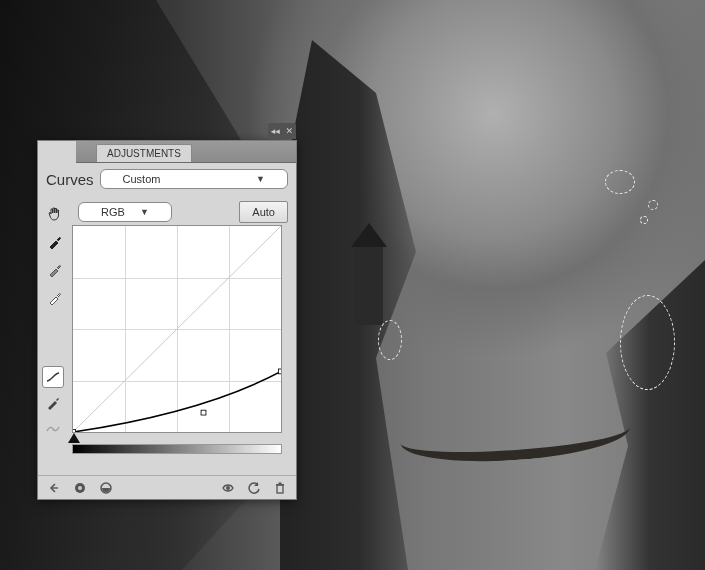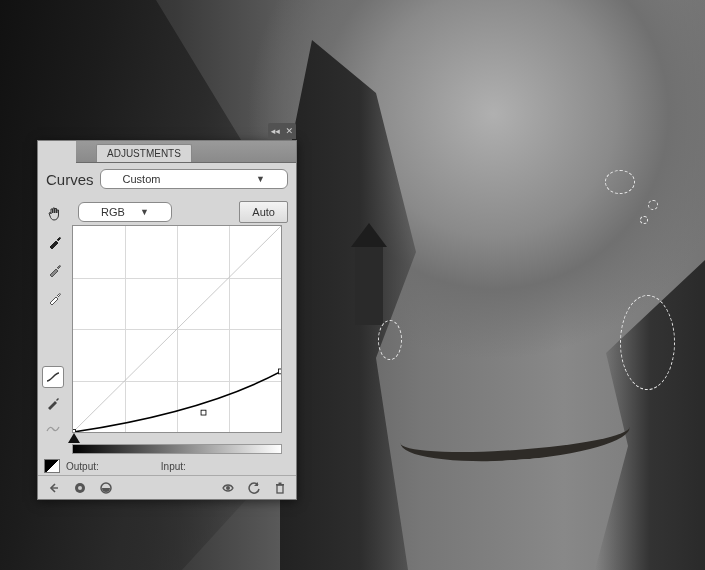--- a/index.html
+++ b/index.html
@@ -243,26 +243,20 @@
           <rect x="252" y="177" width="6" height="6" fill="#fff" stroke="#000"></rect>
         </g>
     </svg>
   </div>
 
   <div class="black-slider">
     <div class="tri"></div>
   </div>
   <div class="grad-strip"></div>
 
-  <div class="io-row">
-    <div class="swatch"></div>
-    <span>Output:</span>
-    <span style="width:50px"></span>
-    <span>Input:</span>
-  </div>
 
   <div class="footer">
     <div class="grp">
       <div class="ficon">
         <svg width="14" height="14" viewBox="0 0 14 14">
             <path d="M8 3 L4 7 L8 11" fill="none" stroke="#555" stroke-width="1.6"></path>
             <rect x="4" y="6.3" width="7" height="1.4" fill="#555"></rect>
           </svg>
       </div>
       <div class="ficon">

